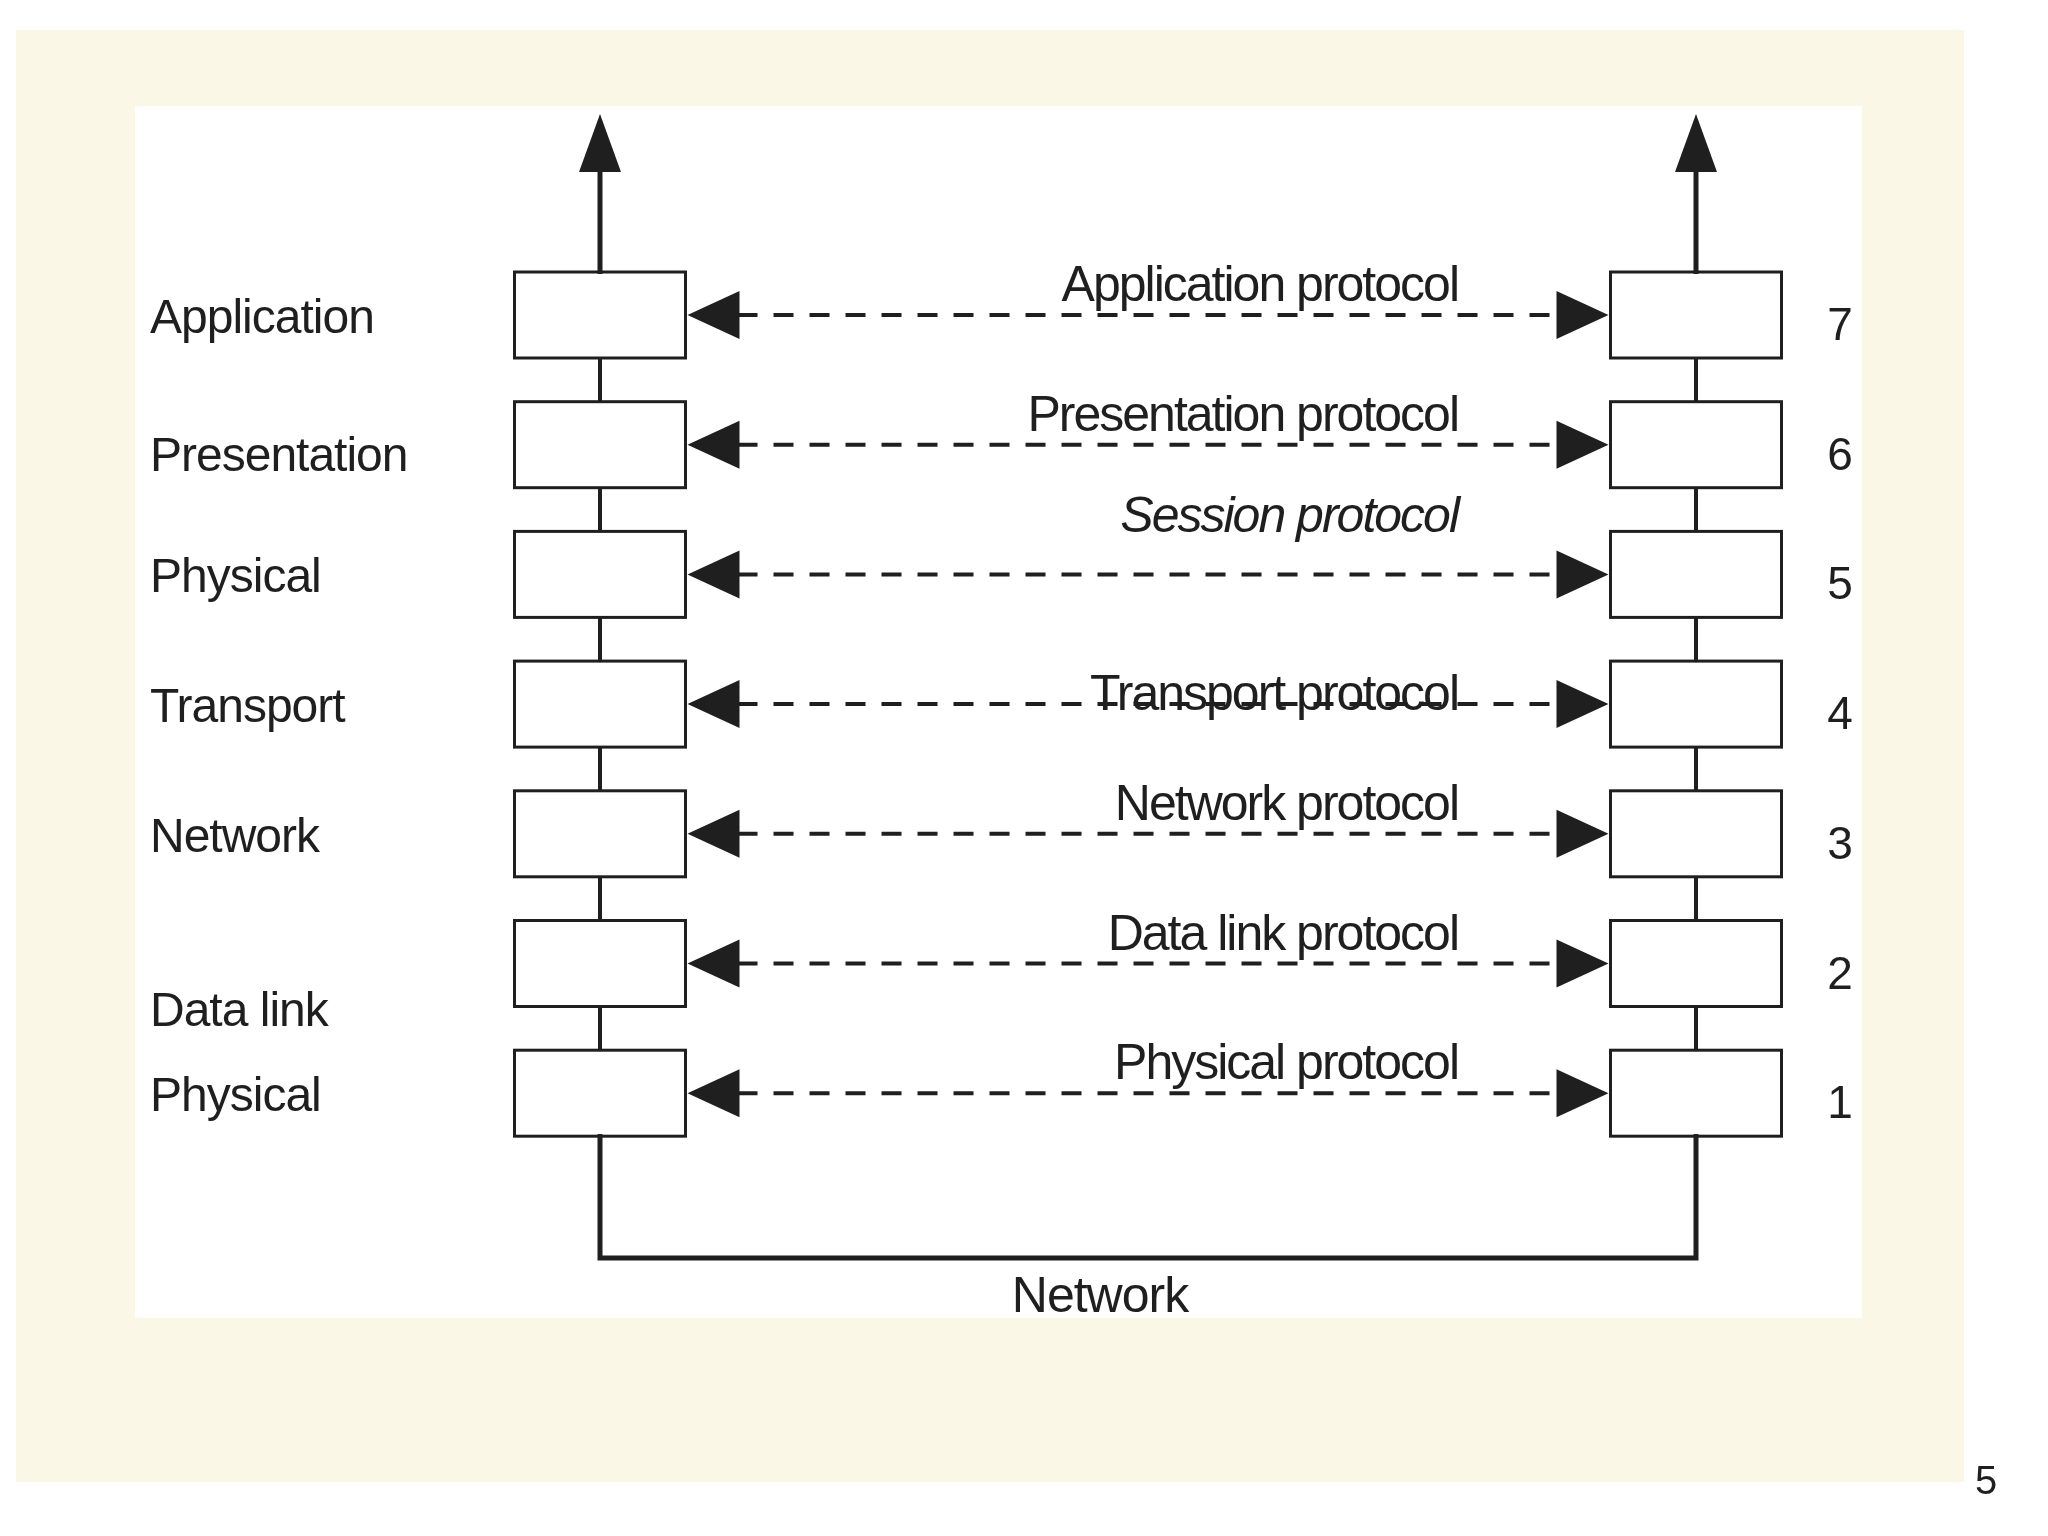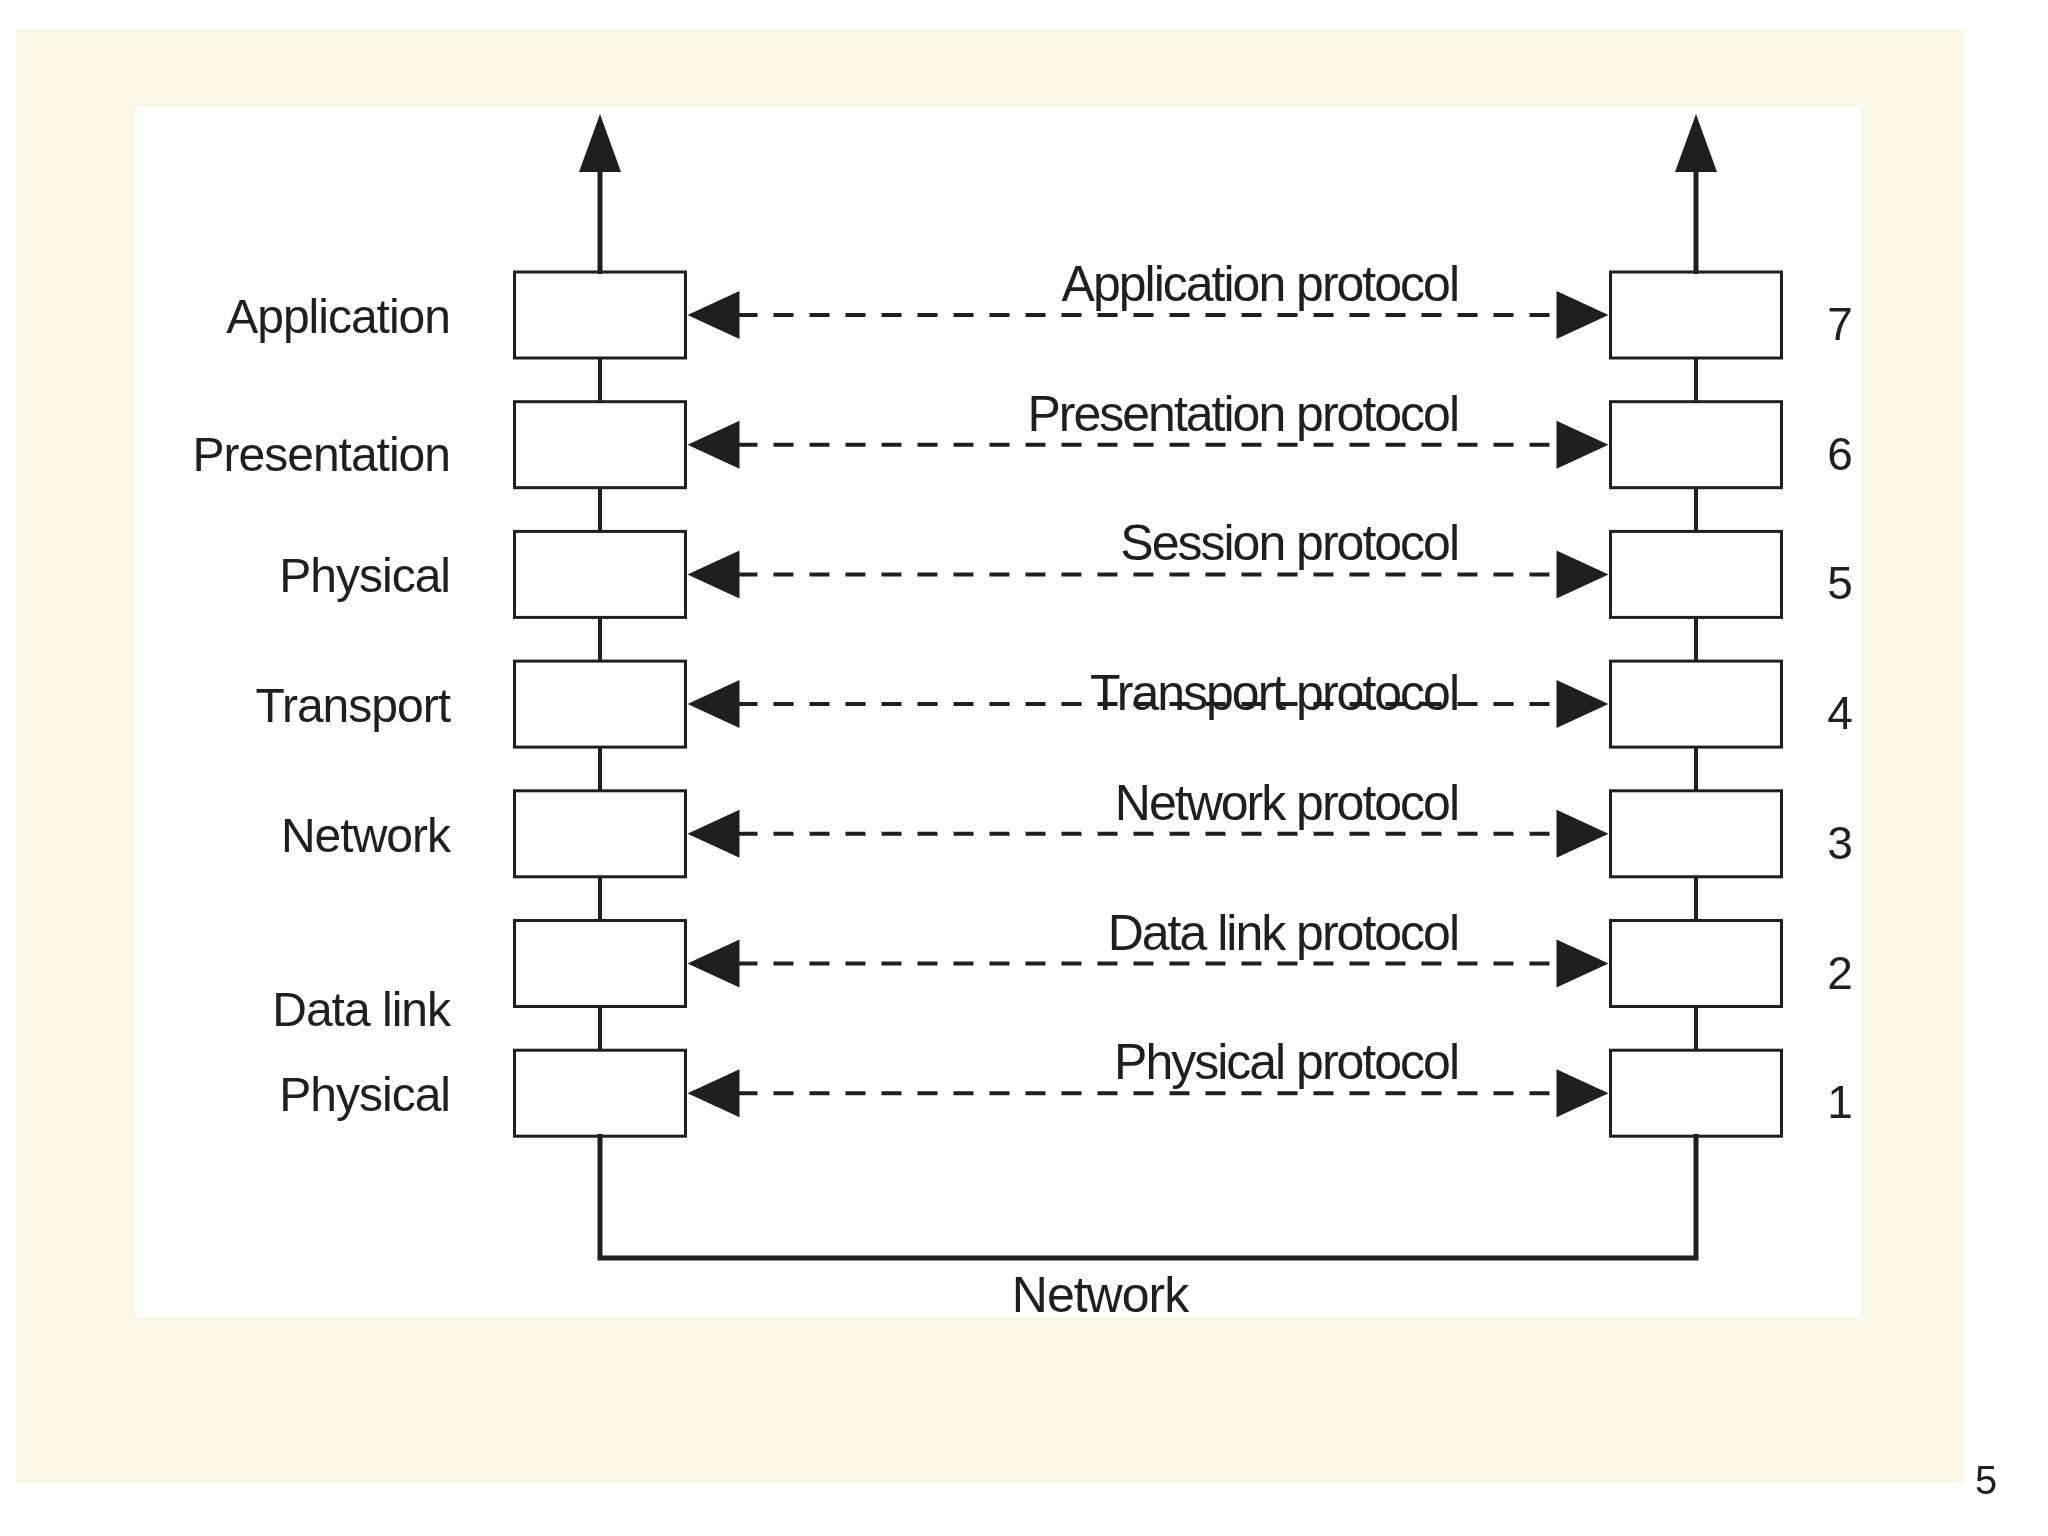--- a/index.html
+++ b/index.html
@@ -24,21 +24,21 @@
   .diagram-panel{
     position:absolute;
     left:135px;top:106px;width:1727px;height:1212px;
     background:var(--paper);
   }
   svg.overlay{
     position:absolute;left:0;top:0;width:2048px;height:1536px;
   }
   .txt{position:absolute;white-space:nowrap;color:var(--ink);}
   .layer-name{
-    width:300px;left:150px;text-align:right;
+    width:300px;left:150px;text-align:left;
     font-size:48px;line-height:52px;letter-spacing:-1px;
   }
   .protocol-label{
     width:620px;left:838px;text-align:right;
     font-size:50px;line-height:50px;letter-spacing:-2px;
   }
   .layer-number{
     width:60px;left:1810px;text-align:center;
     font-size:46px;line-height:46px;
   }
@@ -123,21 +123,21 @@
   </svg>
 
   <div id="labels">
       <div class="txt layer-name" style="top: 291px;">Application</div>
       <div class="txt protocol-label" style="top: 259px;">Application protocol</div>
       <div class="txt layer-number" style="top: 301px;">7</div>
       <div class="txt layer-name" style="top: 421px; margin-top: 8px;">Presentation</div>
       <div class="txt protocol-label" style="top: 389px;">Presentation protocol</div>
       <div class="txt layer-number" style="top: 431px;">6</div>
       <div class="txt layer-name" style="top: 550px;">Physical</div>
-      <div class="txt protocol-label" style="top: 518px;">Session protocol</div>
+      <div class="txt protocol-label" style="top: 490px; font-style: italic;">Session protocol</div>
       <div class="txt layer-number" style="top: 560px;">5</div>
       <div class="txt layer-name" style="top: 680px;">Transport</div>
       <div class="txt protocol-label" style="top: 648px; margin-top: 20px;">Transport protocol</div>
       <div class="txt layer-number" style="top: 690px;">4</div>
       <div class="txt layer-name" style="top: 810px;">Network</div>
       <div class="txt protocol-label" style="top: 778px;">Network protocol</div>
       <div class="txt layer-number" style="top: 820px;">3</div>
       <div class="txt layer-name" style="top: 940px; margin-top: 44px;">Data link</div>
       <div class="txt protocol-label" style="top: 908px;">Data link protocol</div>
       <div class="txt layer-number" style="top: 950px;">2</div>

